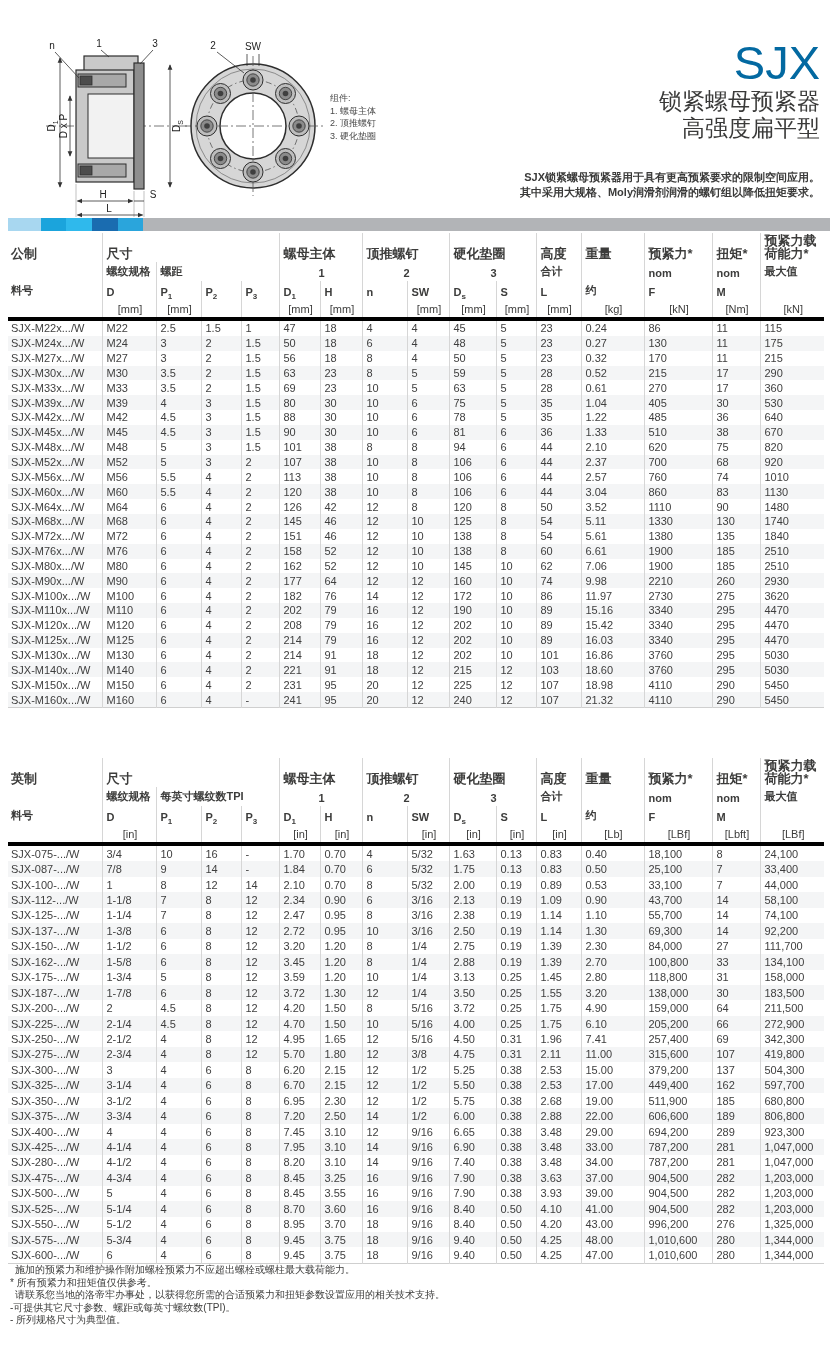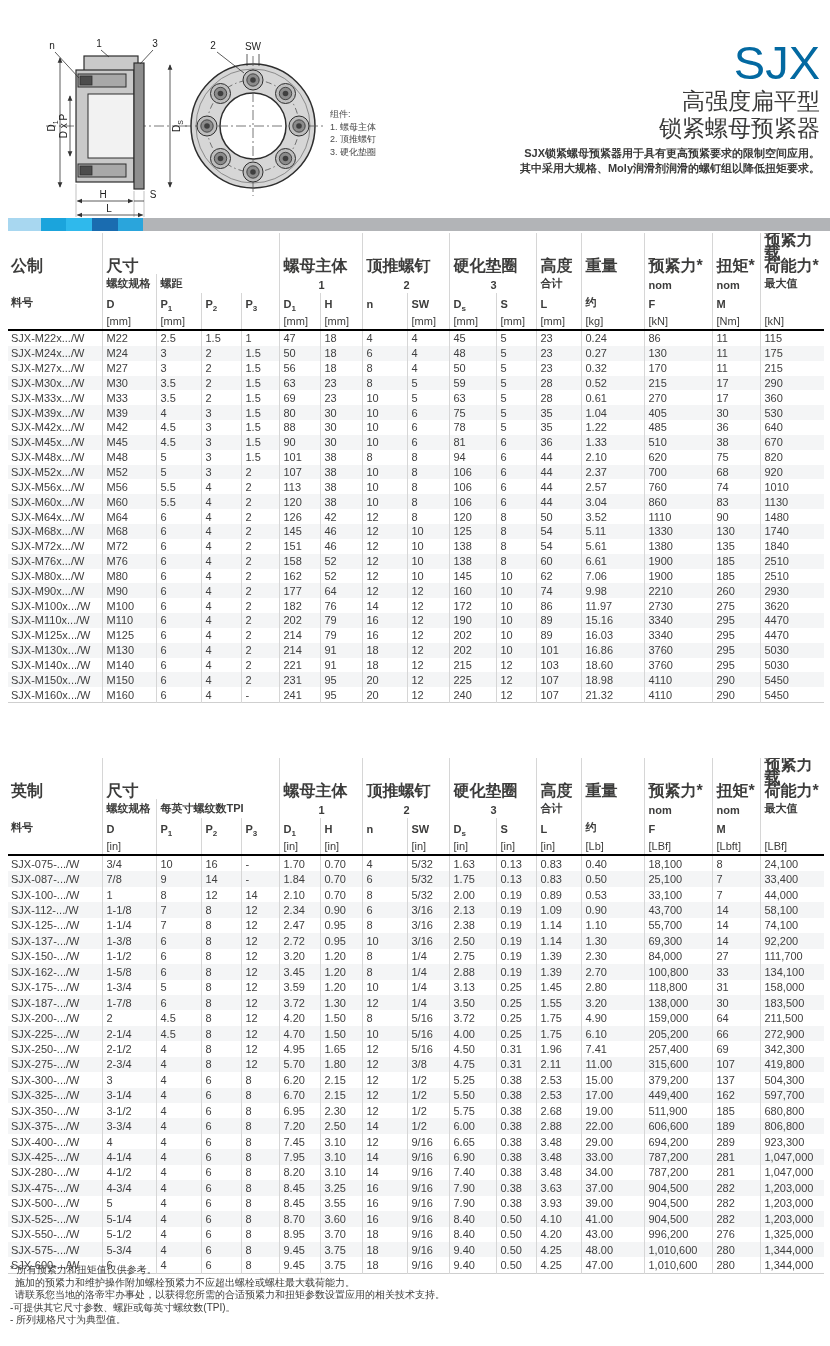--- a/index.html
+++ b/index.html
@@ -3,56 +3,56 @@
 <meta charset="utf-8">
 <style>
   html,body{margin:0;padding:0;background:#e9e9e9;}
   .page{position:relative;width:830px;height:1346px;background:#fff;margin:0 auto;
         font-family:"Liberation Sans","DejaVu Sans",sans-serif;color:#3c3c3b;overflow:hidden;}
 
   
   .title-block{position:absolute;top:38px;right:10px;width:420px;text-align:right;}
   .title-block .product{font-size:47px;line-height:50px;font-weight:400;color:#0369a1;}
   .title-block .sub{font-size:23px;line-height:27px;font-weight:400;color:#3a3a39;}
-  .title-block .desc{margin-top:4px;font-size:11px;font-weight:bold;line-height:15px;color:#3a3a39;}
+  .title-block .desc{margin-top:28px;font-size:11px;font-weight:bold;line-height:15px;color:#3a3a39;}
 
   
   .drawing{position:absolute;left:8px;top:8px;}
   .drawing text{font-size:10px;fill:#1c1c1c;}
   .steel{fill:#c9c9c9;stroke:#2e2e2e;stroke-width:1.2;}
   .steel2{fill:#d6d6d6;stroke:#2e2e2e;stroke-width:1.5;}
   .washer{fill:#8e8e8e;stroke:#2e2e2e;stroke-width:1.2;}
   .screw{fill:#a8a8a8;stroke:#2e2e2e;stroke-width:1;}
   .socket{fill:#4c4c4c;stroke:#2e2e2e;stroke-width:.8;}
   .bore{fill:#f2f2f2;stroke:#2e2e2e;stroke-width:1;}
   .bore2{fill:#fff;stroke:#2e2e2e;stroke-width:1.5;}
   .bc{fill:none;stroke:#555;stroke-width:.8;stroke-dasharray:6 3 1.5 3;}
   .cl{stroke:#555;stroke-width:.8;stroke-dasharray:10 3 2 3;fill:none;}
   .dim{stroke:#333;stroke-width:.8;}
   .ldr{stroke:#333;stroke-width:.8;}
   .ext{stroke:#999;stroke-width:.6;}
   .scrO{fill:#bdbdbd;stroke:#2e2e2e;stroke-width:1;}
   .scrI{fill:#8b8b8b;stroke:#2e2e2e;stroke-width:.8;}
   .scrS{fill:#3f3f3f;}
-  .legend{position:absolute;left:330px;top:108px;font-size:9px;line-height:12.5px;color:#4a4a4a;}
+  .legend{position:absolute;left:330px;top:92px;font-size:9px;line-height:12.5px;color:#4a4a4a;}
 
   
   .accent-bar{position:absolute;left:8px;top:218px;right:0;height:13px;display:flex;}
 
   
   .tblwrap{position:absolute;left:8px;right:6px;}
   #metric{top:233px;}
   #imperial{top:758px;}
   .dt{border-collapse:collapse;table-layout:fixed;width:100%;border-bottom:1px solid #cfcfcf;}
   .dt th,.dt td{padding:0 2px 0 4px;text-align:left;font-size:11px;white-space:nowrap;overflow:hidden;}
   .dt th:first-child,.dt td:first-child{padding-left:3px;}
   .dt thead th{font-weight:bold;vertical-align:bottom;padding-bottom:2px;}
-  .dt thead tr:last-child th{border-bottom:2px solid #000000;}
+  .dt thead tr:last-child th{border-bottom:4px solid #000000;text-align:center;}
   .dt .bl{border-left:1px solid #d6d6d6;}
-  .dt .hr0 th{font-size:16px;line-height:13px;height:27px;white-space:normal;}
+  .dt .hr0 th{font-size:13px;line-height:13px;height:27px;white-space:normal;}
   .dt .hr1 th{height:17px;}
   .dt .hr2 th{height:17px;}
   .dt .hr3 th{height:15px;font-weight:normal;}
   .dt .c{text-align:center;}
   .dt tbody td{height:14.85px;line-height:14px;color:#3e3e3e;}
   #imperial tbody td{height:15.45px;}
   .dt tbody tr:nth-child(even){background:#f4f5f6;}
   sub{font-size:8px;line-height:0;}
 
   
@@ -168,22 +168,22 @@
     <div>组件:</div>
     <div>
         <div>1. 螺母主体</div>
         <div>2. 顶推螺钉</div>
         <div>3. 硬化垫圈</div>
       </div>
   </div>
 
   <div class="title-block">
     <div class="product">SJX</div>
+    <div class="sub">锁紧螺母预紧器</div>
     <div class="sub">高强度扁平型</div>
-    <div class="sub">锁紧螺母预紧器</div>
     <div class="desc">
       <div>SJX锁紧螺母预紧器用于具有更高预紧要求的限制空间应用。</div>
       <div>其中采用大规格、Moly润滑剂润滑的螺钉组以降低扭矩要求。</div>
     </div>
   </div>
 
   <div class="accent-bar">
       <div style="width: 33px; background: rgb(168, 215, 240);"></div>
       <div style="width: 25px; background: rgb(27, 164, 220);"></div>
       <div style="width: 26px; background: rgb(47, 185, 236);"></div>
@@ -630,20 +630,38 @@
             <td class="bl">12</td>
             <td class="bl">190</td>
             <td class="bl">10</td>
             <td class="bl">89</td>
             <td class="bl">15.16</td>
             <td class="bl">3340</td>
             <td class="bl">295</td>
             <td class="bl">4470</td>
           </tr>
           <tr>
+            <td class="">SJX-M120x.../W</td>
+            <td class="bl">M120</td>
+            <td class="bl">6</td>
+            <td class="bl">4</td>
+            <td class="bl">2</td>
+            <td class="bl">208</td>
+            <td class="bl">79</td>
+            <td class="bl">16</td>
+            <td class="bl">12</td>
+            <td class="bl">202</td>
+            <td class="bl">10</td>
+            <td class="bl">89</td>
+            <td class="bl">15.42</td>
+            <td class="bl">3340</td>
+            <td class="bl">295</td>
+            <td class="bl">4470</td>
+          </tr>
+          <tr>
             <td class="">SJX-M125x.../W</td>
             <td class="bl">M125</td>
             <td class="bl">6</td>
             <td class="bl">4</td>
             <td class="bl">2</td>
             <td class="bl">214</td>
             <td class="bl">79</td>
             <td class="bl">16</td>
             <td class="bl">12</td>
             <td class="bl">202</td>
@@ -1298,20 +1316,20 @@
             <td class="bl">47.00</td>
             <td class="bl">1,010,600</td>
             <td class="bl">280</td>
             <td class="bl">1,344,000</td>
           </tr>
         </tbody>
       </table>
     </div>
 
   <div class="footnotes">
+      <div class="fn ind">施加的预紧力和维护操作附加螺栓预紧力不应超出螺栓或螺柱最大载荷能力。</div>
       <div class="fn">* 所有预紧力和扭矩值仅供参考。</div>
-      <div class="fn ind">施加的预紧力和维护操作附加螺栓预紧力不应超出螺栓或螺柱最大载荷能力。</div>
       <div class="fn ind">请联系您当地的洛帝牢办事处，以获得您所需的合适预紧力和扭矩参数设置应用的相关技术支持。</div>
       <div class="fn">-可提供其它尺寸参数、螺距或每英寸螺纹数(TPI)。</div>
       <div class="fn">- 所列规格尺寸为典型值。</div>
     </div>
 
 </div>
 
 </body></html>

